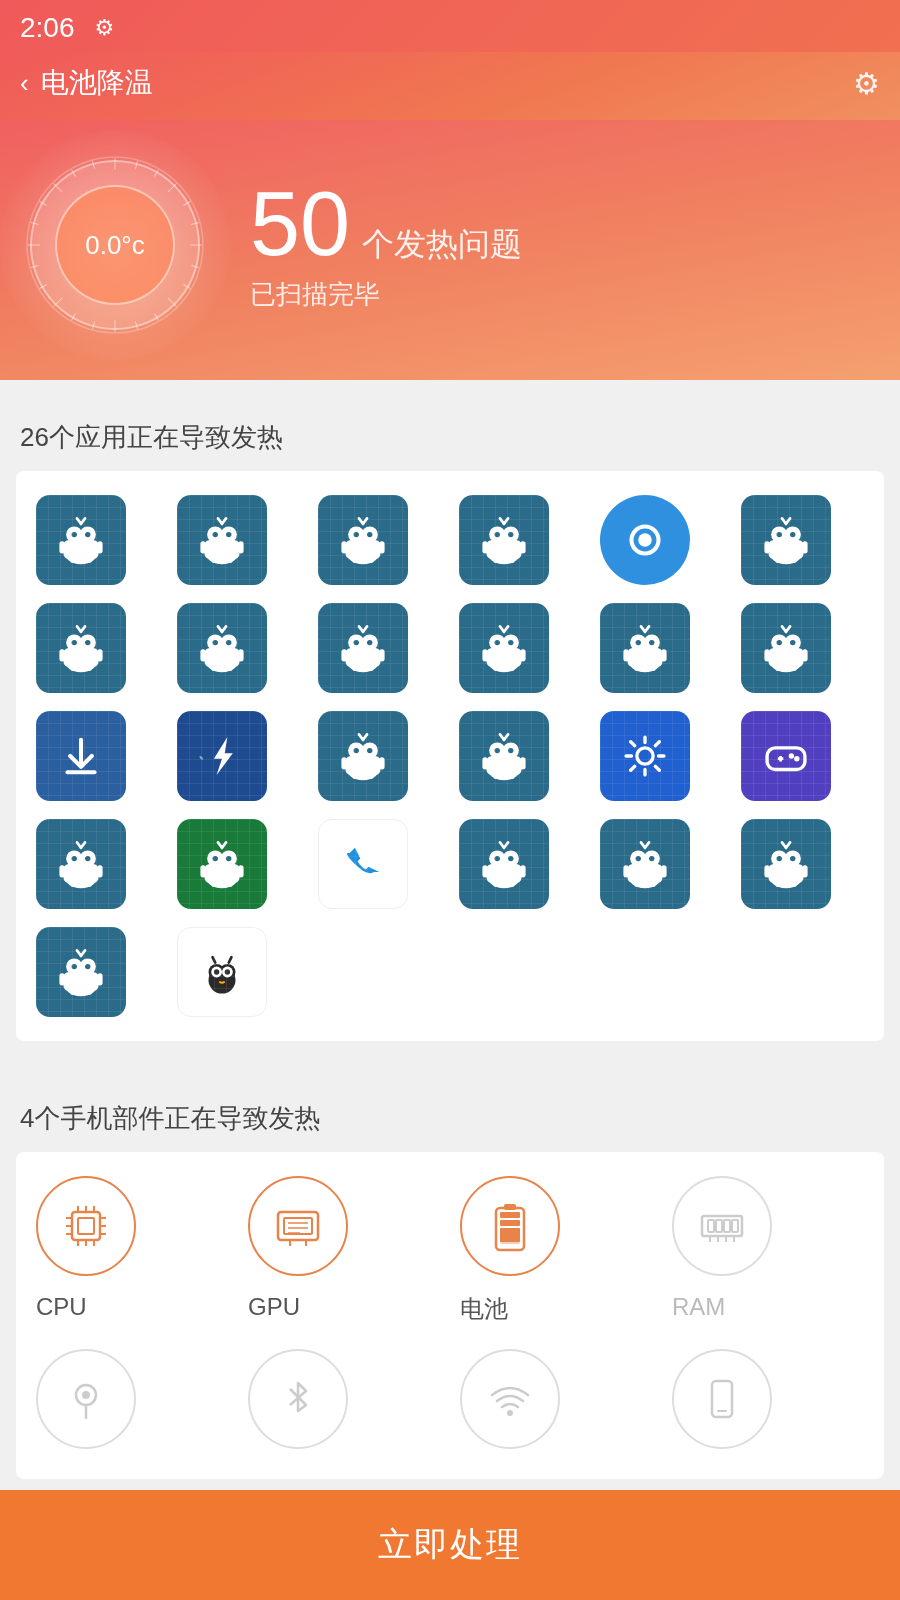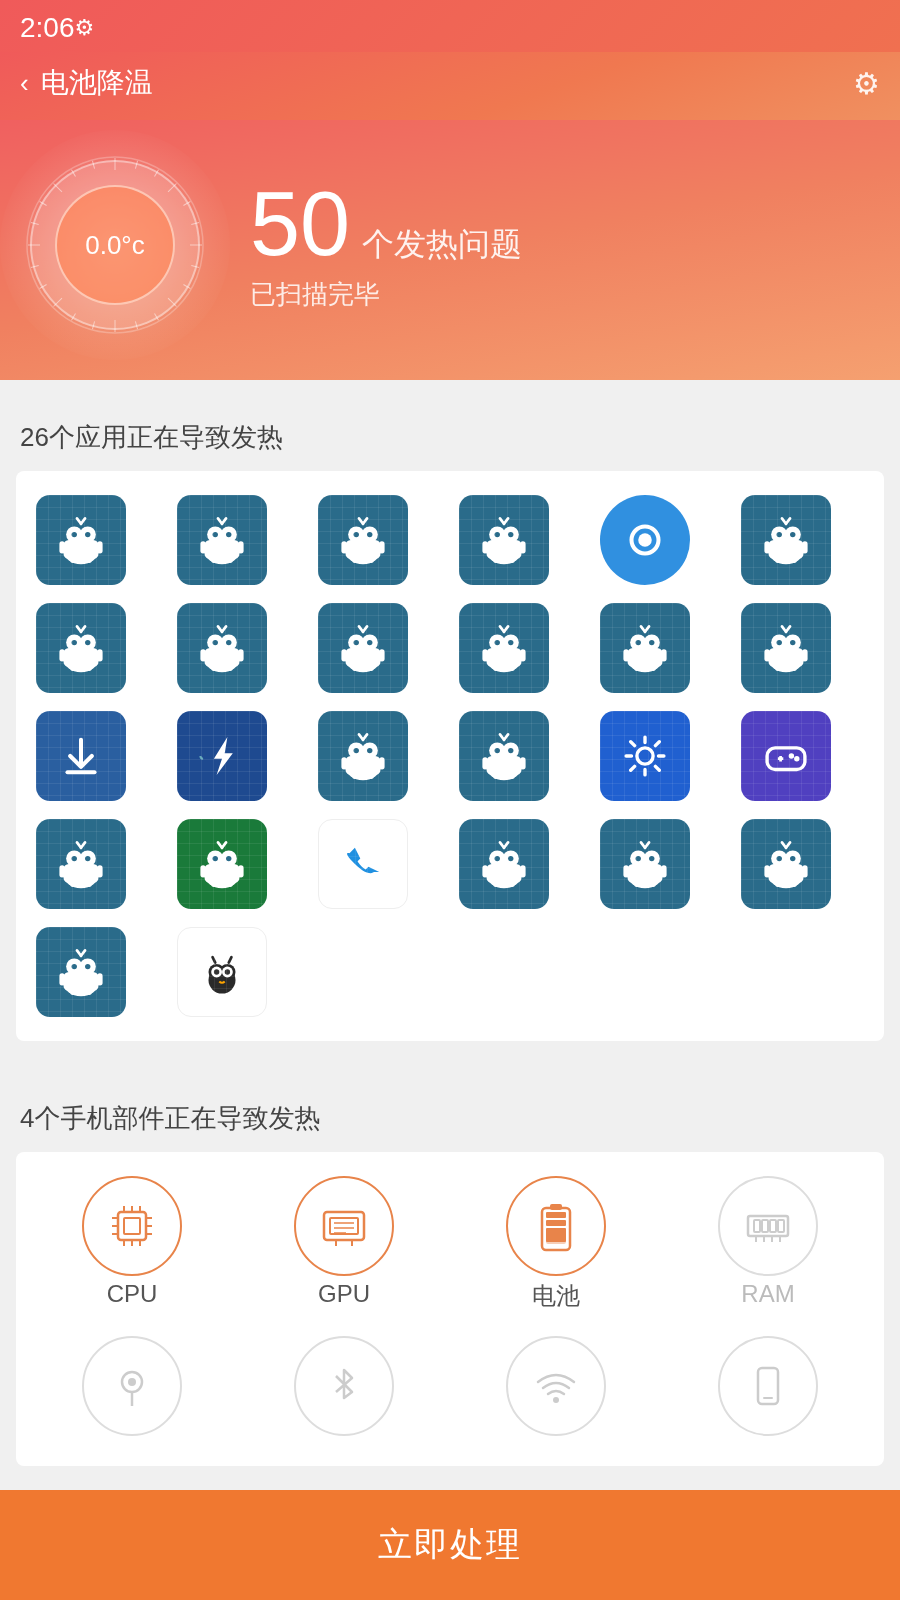--- a/index.html
+++ b/index.html
@@ -11,21 +11,21 @@
       position: relative;
       overflow-x: hidden;
     }
 
     
     .status-bar {
       background: linear-gradient(135deg, #f05a5a, #f07050);
       padding: 12px 20px 8px;
       display: flex;
       align-items: center;
-      gap: 0;
+      gap: 20px;
     }
     .status-time {
       color: white;
       font-size: 28px;
       font-weight: 500;
     }
     .status-icon {
       color: white;
       font-size: 22px;
     }
@@ -196,22 +196,22 @@
       padding: 24px 20px 30px;
     }
     .components-grid {
       display: grid;
       grid-template-columns: repeat(4, 1fr);
       gap: 20px;
     }
     .component-item {
       display: flex;
       flex-direction: column;
-      align-items: center;
-      gap: 4px;
+      align-items: flex-start;
+      gap: 17px;
     }
     .component-circle {
       width: 100px;
       height: 100px;
       border-radius: 50%;
       border: 2.5px solid #e8844a;
       display: flex;
       align-items: center;
       justify-content: center;
     }

